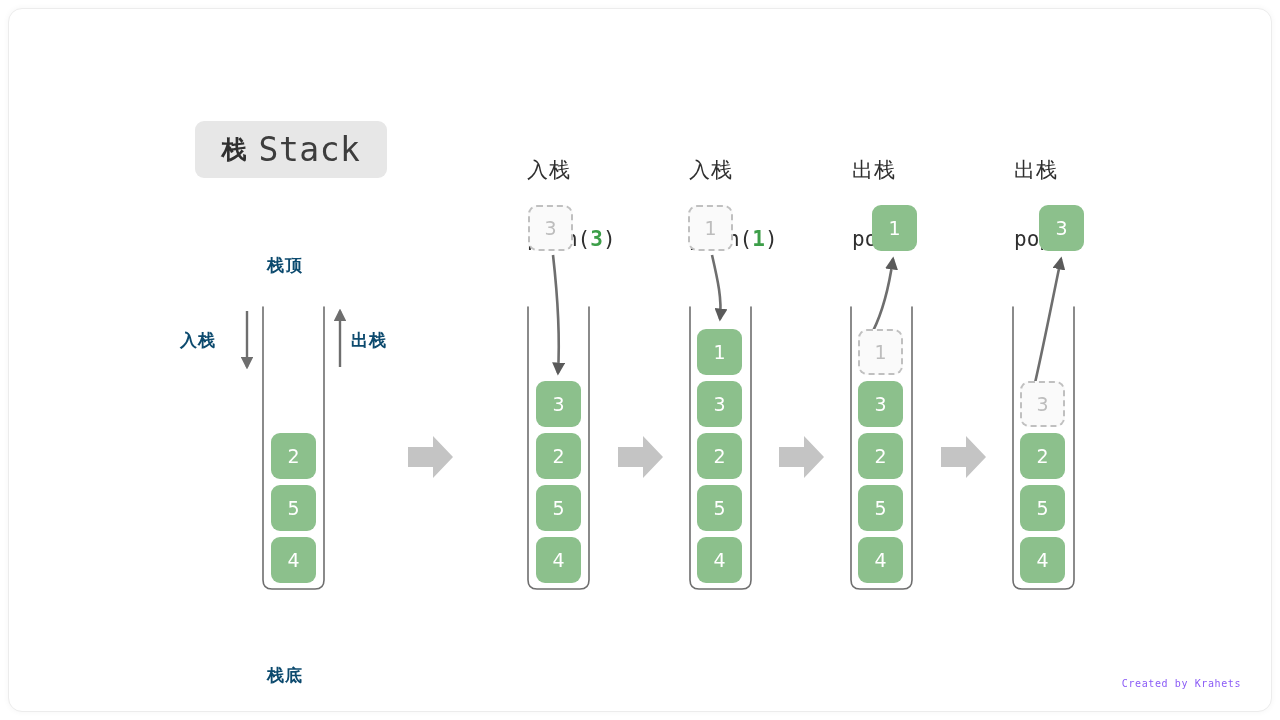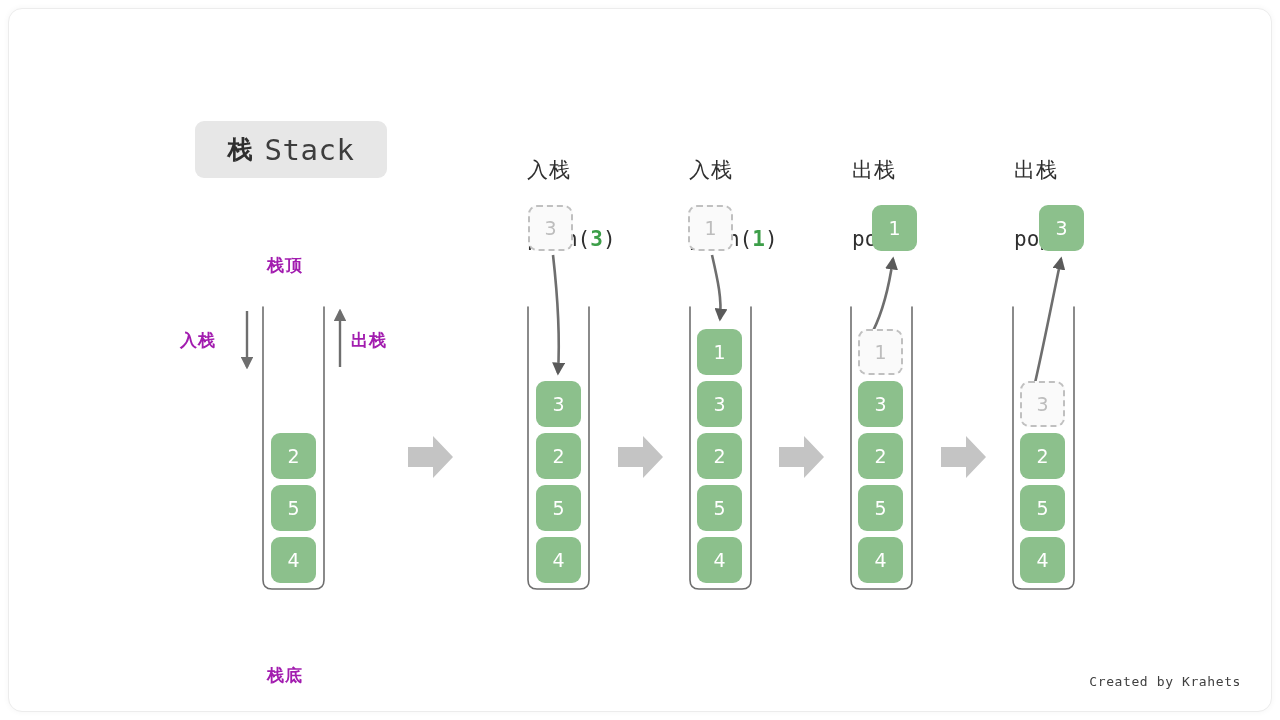--- a/index.html
+++ b/index.html
@@ -53,33 +53,33 @@
     white-space: pre;
   }
   #title-badge .t-cn {
     font-size: 25px;
     font-weight: bold;
     color: #2f2f2f;
     letter-spacing: 1px;
   }
   #title-badge .t-en {
     font-family: "DejaVu Sans Mono", "Liberation Mono", monospace;
-    font-size: 29px;
+    font-size: 33px;
     color: #3d3d3d;
     margin-left: 11px;
     letter-spacing: 0.5px;
   }
 
   
   .abs { position: absolute; white-space: pre; }
 
   .cn-bold {
     font-size: 17px;
     font-weight: bold;
-    color: #a21caf;
+    color: #0c4a6e;
     letter-spacing: 1px;
   }
 
   
   .col-head { position: absolute; white-space: pre; }
   .col-head .line1 {
     font-size: 21px;
     color: #2f2f2f;
     letter-spacing: 1px;
     line-height: 30px;
@@ -116,22 +116,22 @@
     box-sizing: content-box;
   }
   .cell.popped { box-shadow: none; }
 
   
   #footer {
     position: absolute;
     right: 30px;
     bottom: 22px;
     font-family: "DejaVu Sans Mono", "Liberation Mono", monospace;
-    font-size: 13px;
-    color: #404040;
+    font-size: 10px;
+    color: #8b5cf6;
     letter-spacing: 0.6px;
     white-space: pre;
   }
 </style>
 </head>
 <body>
 
 <div id="card">
 
   <svg id="art" viewBox="0 0 1280 720">

